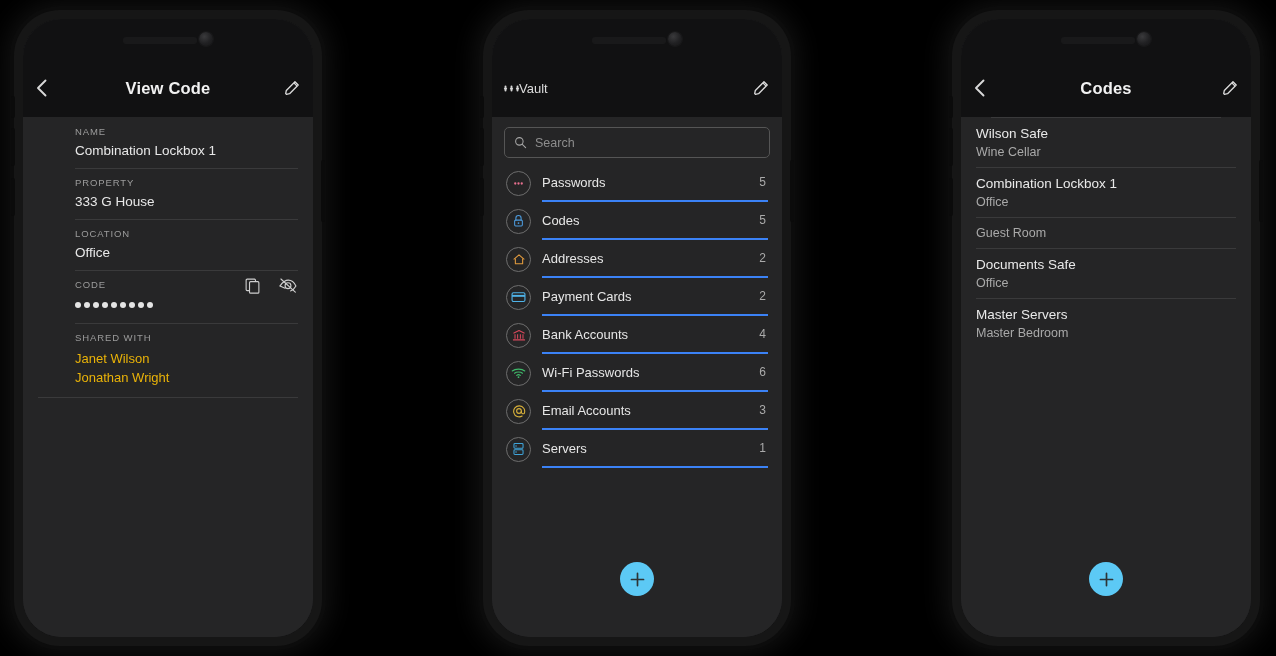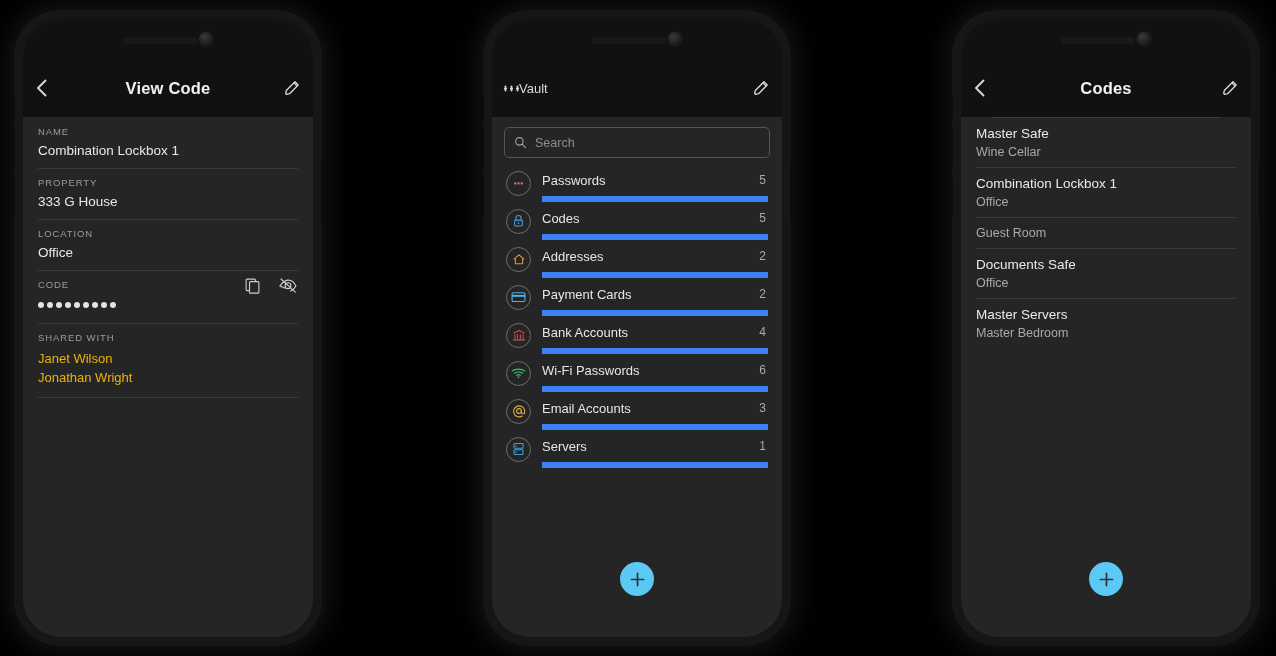--- a/index.html
+++ b/index.html
@@ -80,21 +80,21 @@
     position: relative; z-index: 2;
     font-size: 13px; color: #dcdcdc; display: flex; align-items: center; 
   }
   .dots3 { display: inline-flex; gap: 3px; align-items: center; }
   .dots3 i { width: 3px; height: 3px; background: #d8d8d8; display: block; border-radius: 50%;
              box-shadow: 0 -2px 0 -0.5px #d8d8d8, 0 2px 0 -0.5px #d8d8d8; }
 
   .content { flex: 1 1 auto; position: relative; overflow: hidden; background: #252526; }
 
   
-  .field { padding: 9px 15px 10px 15px; position: relative; }
+  .field { padding: 9px 15px 10px 15px; position: relative; margin-left: 37px; }
   .field + .field::before {
     content: ""; position: absolute; left: 15px; right: 15px; top: 0;
     height: 1px; background: #3a3a3b;
   }
   .field-label {
     font-size: 9.5px; color: #9c9c9c; letter-spacing: .9px; text-transform: uppercase;
     margin-bottom: 6px;
   }
   .field-value { font-size: 13.5px; color: #e8e8e8; }
   .field-row { display: flex; align-items: flex-start; justify-content: space-between; }
@@ -123,21 +123,21 @@
     display: flex; align-items: center; gap: 11px;
     padding: 0 14px 0 14px; height: 38px; cursor: pointer;
   }
   .cat-ic {
     flex: 0 0 auto; width: 25px; height: 25px; border-radius: 50%;
     border: 1px solid #6d6d6d;
     display: flex; align-items: center; justify-content: center;
   }
   .cat-right {
     flex: 1; height: 100%; display: flex; align-items: center;
-    justify-content: space-between; border-bottom: 6px solid #3b82f6;
+    justify-content: space-between; border-bottom: 2px solid #3b82f6;
   }
   .cat-name { font-size: 13px; color: #e6e6e6; }
   .cat-count { font-size: 12px; color: #aaa; padding-right: 2px; }
 
   
   .item-row { padding: 9px 15px 8px 15px; position: relative; cursor: pointer; }
   .item-row + .item-row::before,
   .item-list .list-end {
     content: ""; position: absolute; left: 15px; right: 15px; top: 0;
     height: 1px; background: #3a3a3b;
@@ -443,21 +443,21 @@
                 <path d="M12.1 4.3 L15.7 7.9" fill="none" stroke="#d9d9d9" stroke-width="1.5"></path>
               </svg>
             </div>
           </div>
         </div>
 
         <div class="content">
           <div class="item-list">
 
             <div class="item-row">
-              <div class="item-title">Master Safe</div>
+              <div class="item-title">Wilson Safe</div>
               <div class="item-sub">Wine Cellar</div>
             </div>
             <div class="item-row">
               <div class="item-title">Combination Lockbox 1</div>
               <div class="item-sub">Office</div>
             </div>
             <div class="item-row">
               <div class="item-sub">Guest Room</div>
             </div>
             <div class="item-row">

